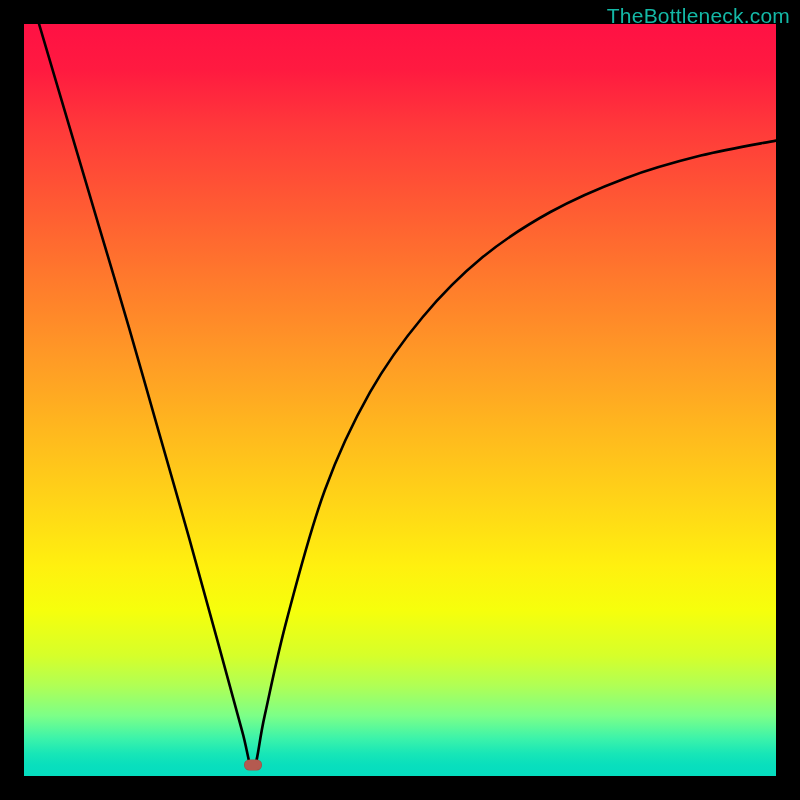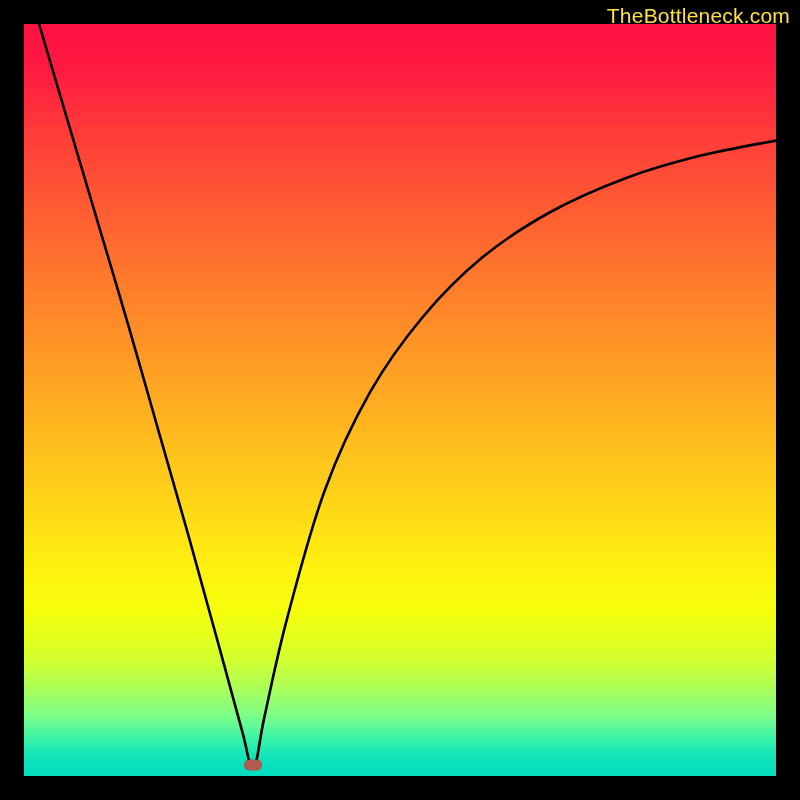--- a/index.html
+++ b/index.html
@@ -56,21 +56,21 @@
     border-radius: 6px;
     background: #b45a50;
     transform: translate(-50%, -50%);
     box-shadow: 0 0 0 0.5px rgba(0,0,0,0.15) inset;
   }
 
   .watermark {
     position: absolute;
     top: 4px;
     right: 10px;
-    color: #fde047;
+    color: #14b8a6;
     font-size: 21px;
     font-weight: 400;
     letter-spacing: 0.2px;
     user-select: none;
   }
 </style>
 </head>
 <body>
 
 <div class="frame">

